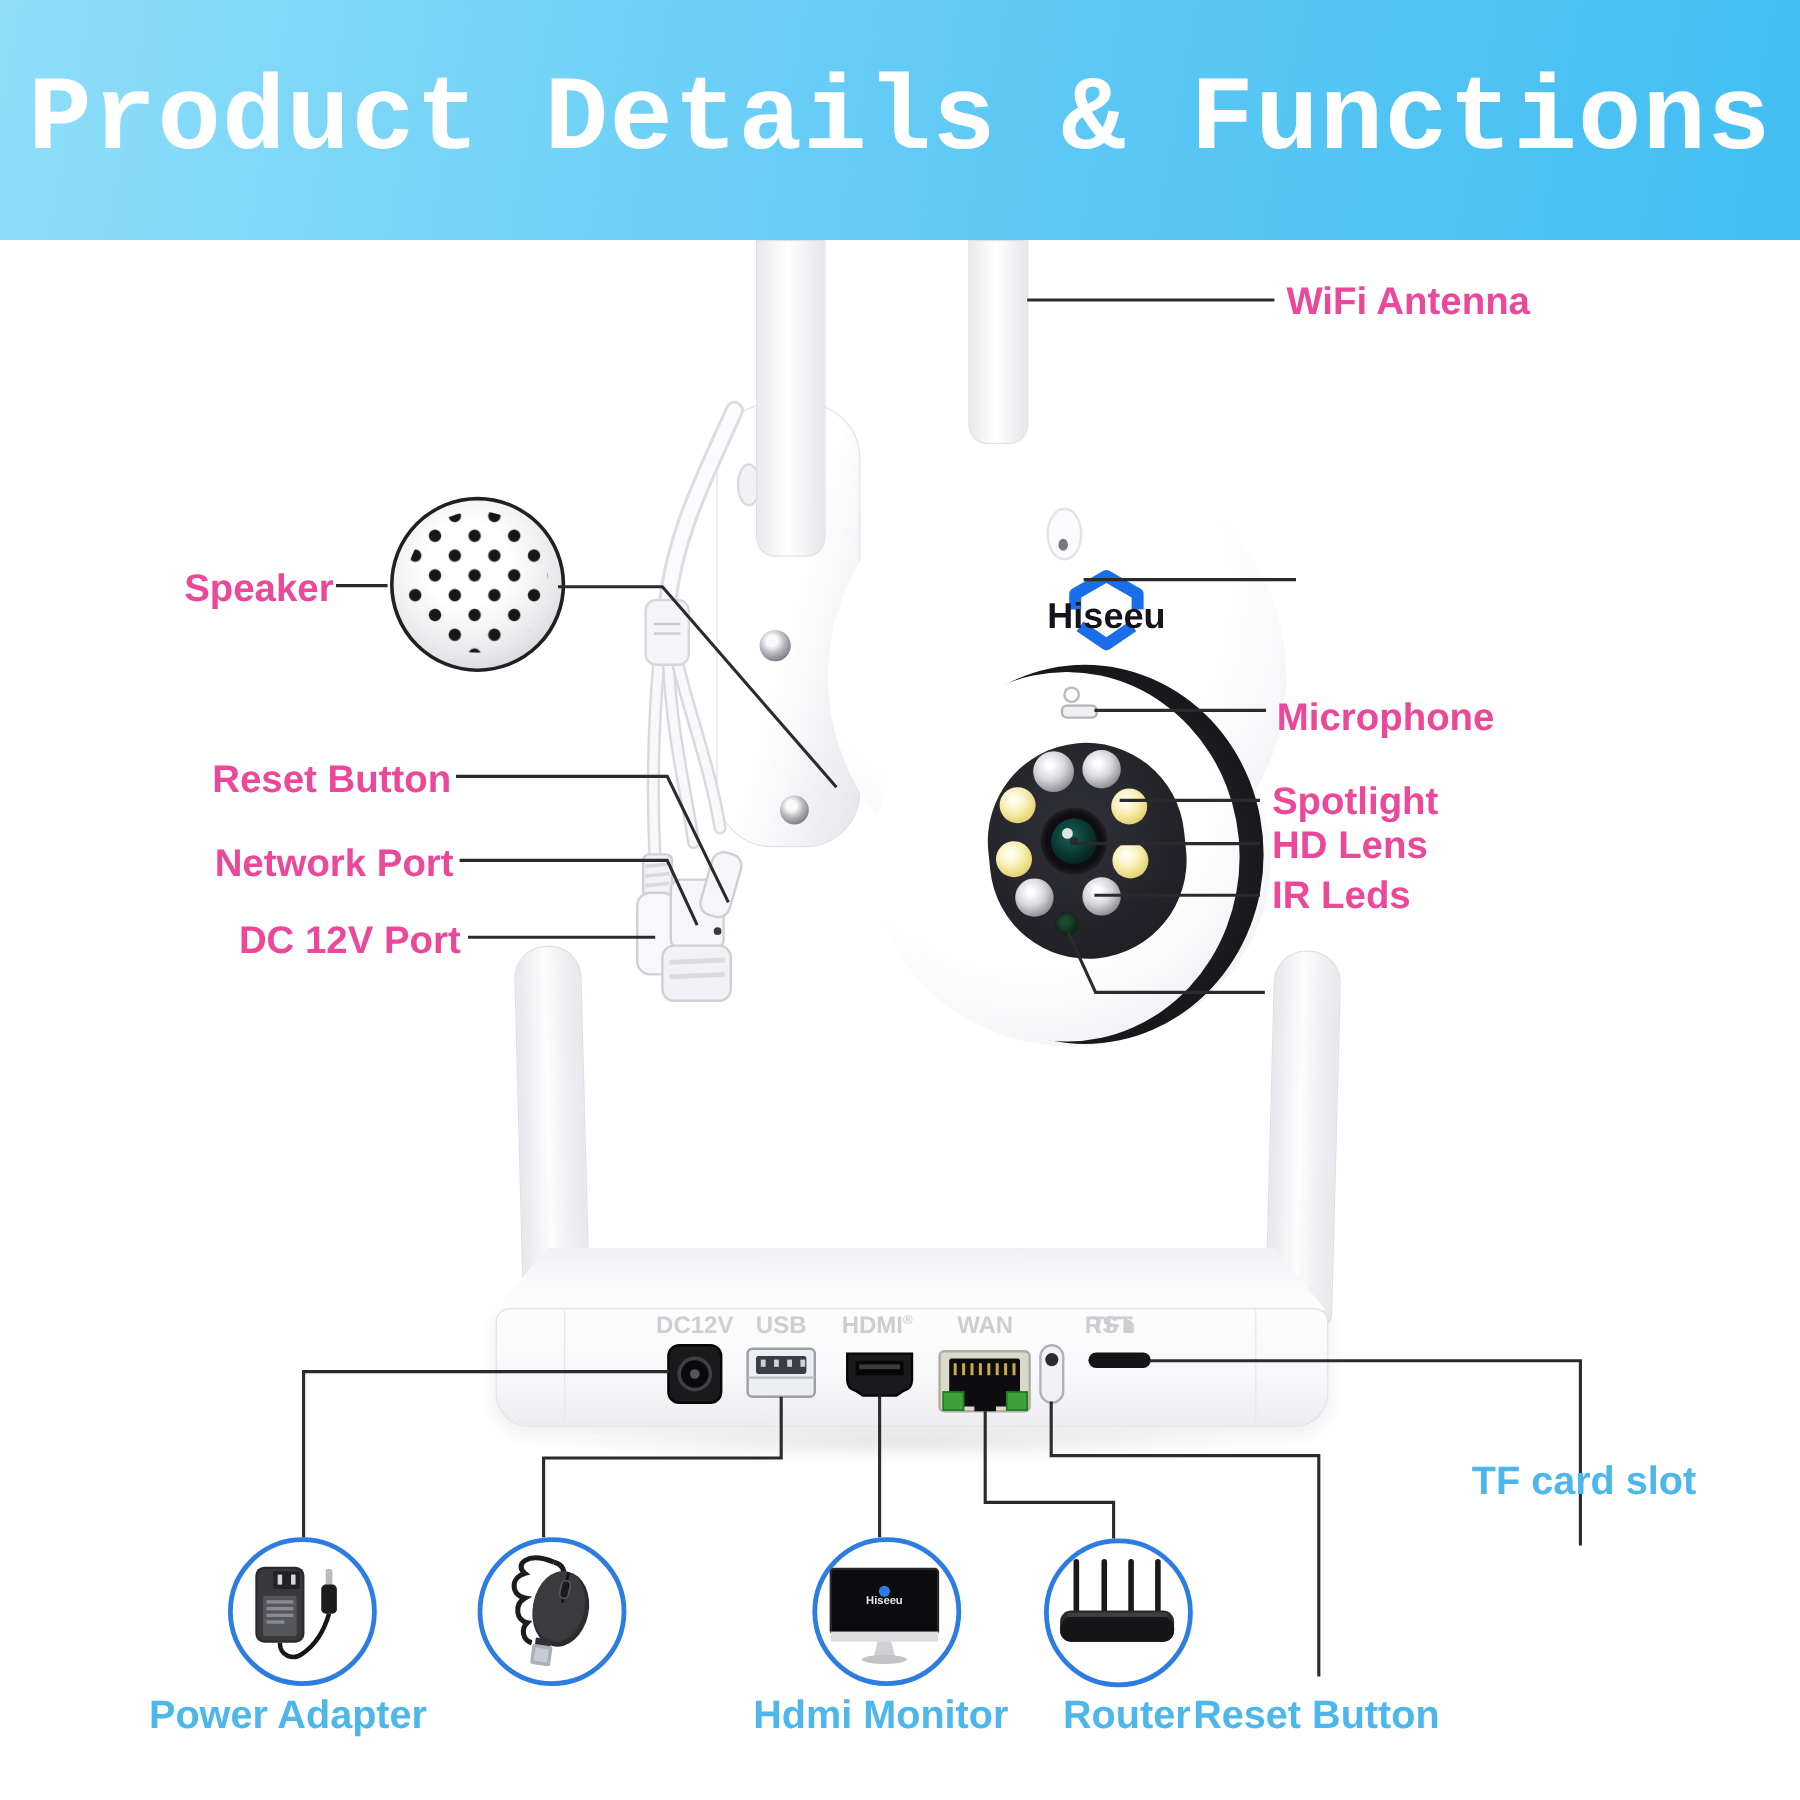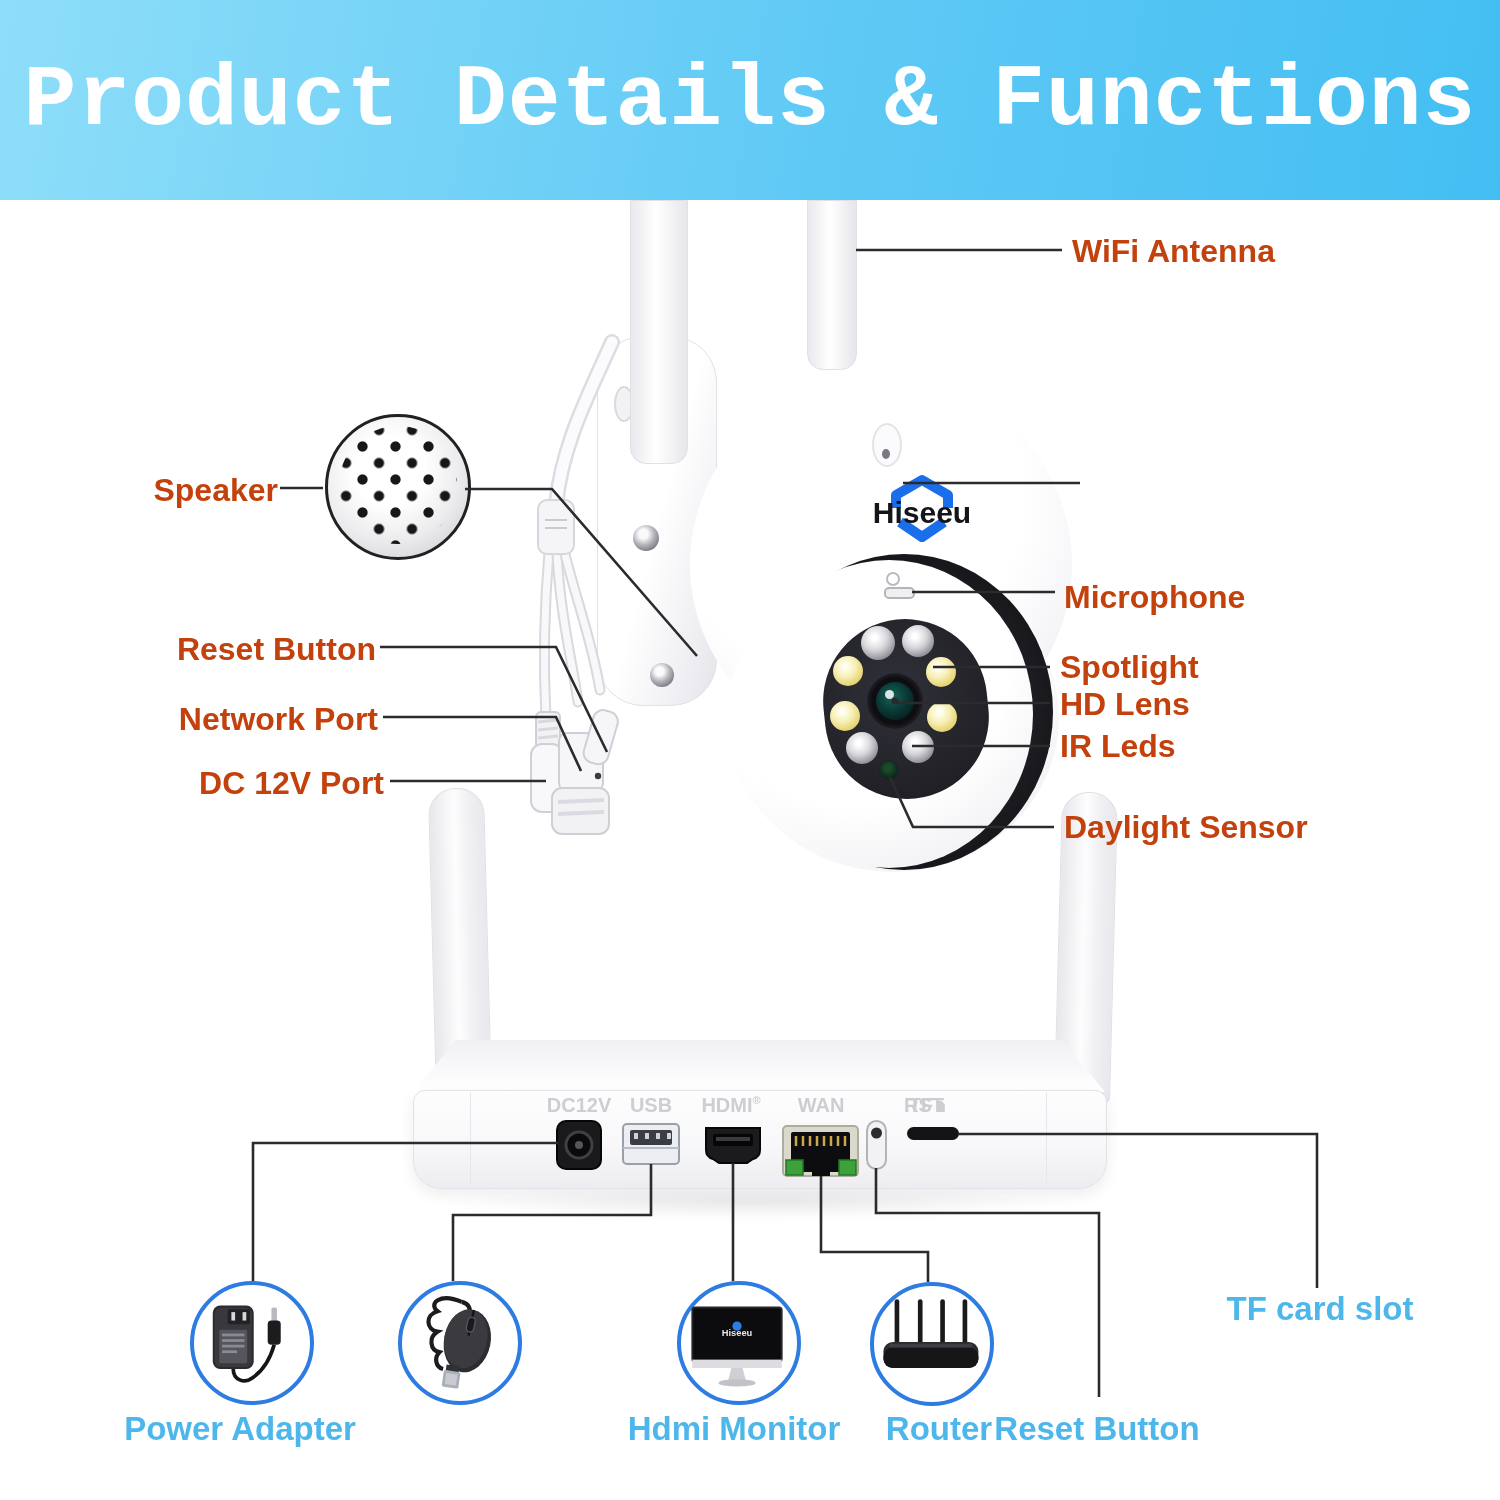--- a/index.html
+++ b/index.html
@@ -4,21 +4,21 @@
 <style>
   html,body{margin:0;padding:0;background:#fff;}
   .stage{position:relative;width:1500px;height:1500px;background:#ffffff;overflow:hidden;
          font-family:"Liberation Sans",sans-serif;}
   
   .banner{position:absolute;left:0;top:0;width:1500px;height:200px;
           background:linear-gradient(100deg,#8edef9 0%,#5fc9f5 55%,#43bef2 100%);
           display:flex;align-items:center;justify-content:center;z-index:1;font-family:Liberation Mono, monospace;}
   .banner h1{margin:0;color:#ffffff;font-size:88px;font-weight:800;letter-spacing:1px;white-space:nowrap;}
   
-  .lbl{position:absolute;color:#c2410c;font-weight:700;font-size:32px;line-height:38px;
+  .lbl{position:absolute;color:#ec4899;font-weight:700;font-size:32px;line-height:38px;
        white-space:nowrap;z-index:9;}
   .lbl.rt{text-align:right;}
   .bl{position:absolute;color:#4db7eb;font-weight:700;font-size:33px;line-height:31px;
       transform:translateX(-50%);text-align:center;white-space:nowrap;z-index:9;}
   .plbl{position:absolute;color:#cdced3;font-weight:700;font-size:20px;transform:translateX(-50%);
         z-index:9;white-space:nowrap;}
   .plbl sup{font-size:11px;}
   .tfglyph{display:inline-block;width:9px;height:11px;background:#cdced3;margin-left:3px;
            clip-path:polygon(0 0,60% 0,100% 35%,100% 100%,0 100%);}
   
@@ -317,21 +317,20 @@
   <div class="lbl rt" style="right:1222px;top:471px;">Speaker</div>
   <div class="lbl rt" style="right:1124px;top:630px;">Reset Button</div>
   <div class="lbl rt" style="right:1122px;top:700px;">Network Port</div>
   <div class="lbl rt" style="right:1116px;top:764px;">DC 12V Port</div>
 
   <div class="lbl" style="left:1072px;top:232px;">WiFi Antenna</div>
   <div class="lbl" style="left:1064px;top:578px;">Microphone</div>
   <div class="lbl" style="left:1060px;top:648px;">Spotlight</div>
   <div class="lbl" style="left:1060px;top:685px;">HD Lens</div>
   <div class="lbl" style="left:1060px;top:727px;">IR Leds</div>
-  <div class="lbl" style="left:1064px;top:808px;">Daylight Sensor</div>
 
   <div class="bl" style="left:240px;top:1413px;">Power Adapter</div>
   <div class="bl" style="left:734px;top:1413px;">Hdmi Monitor</div>
   <div class="bl" style="left:939px;top:1413px;">Router</div>
   <div class="bl" style="left:1097px;top:1413px;">Reset Button</div>
-  <div class="bl" style="left:1320px;top:1293px;text-align:right;">TF card slot</div>
+  <div class="bl" style="left:1320px;top:1218px;text-align:right;">TF card slot</div>
 
 </div>
 
 </body></html>

